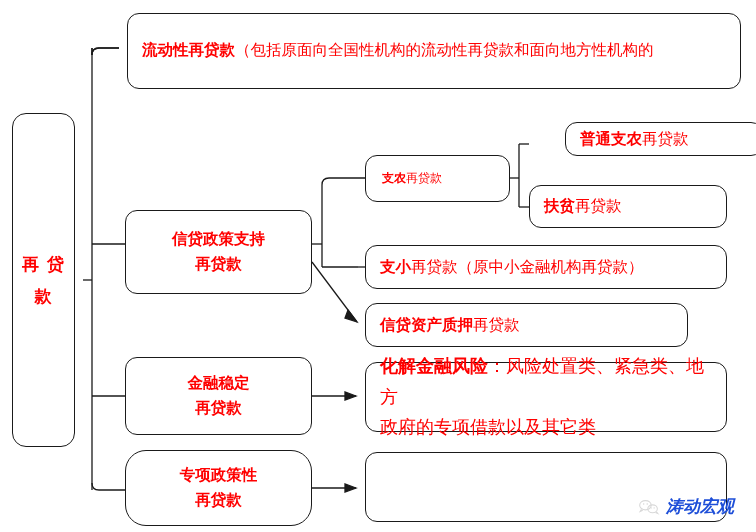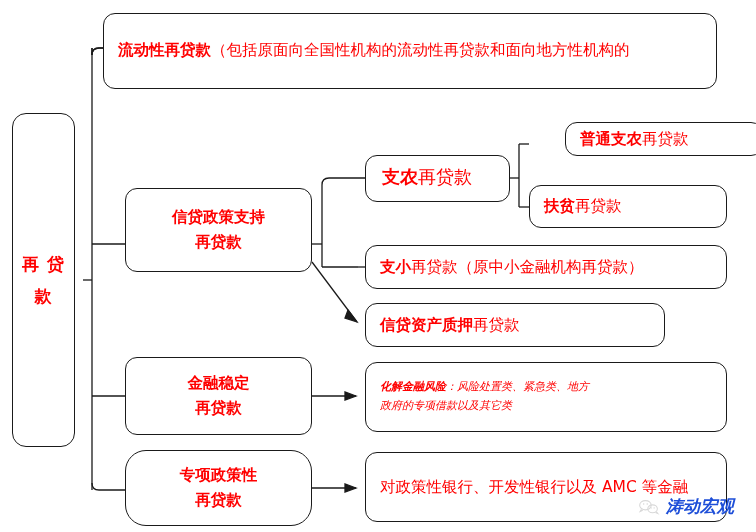--- a/index.html
+++ b/index.html
@@ -9,40 +9,40 @@
   .node{position:absolute;box-sizing:border-box;border:1.3px solid #1a1a1a;border-radius:12px;
         background:#fff;color:#ff0000;display:flex;align-items:center;z-index:2;}
   .node .txt{width:100%;padding:0 10px;line-height:1.45;}
   .bold{font-weight:bold;}
   
   #root-node{left:12px;top:113px;width:63px;height:334px;border-radius:14px;
              justify-content:center;}
   #root-node .txt{text-align:center;font-weight:bold;font-size:17px;line-height:1.9;
                   letter-spacing:1px;padding:0;}
   
-  #n-liquidity{left:103px;top:13px;width:614px;height:76px;}
+  #n-liquidity{left:127px;top:13px;width:614px;height:76px;}
   #n-liquidity .txt{font-size:15.5px;text-align:left;padding:0 14px;line-height:1.75;}
   
-  #n-credit{left:125px;top:188px;width:187px;height:84px;justify-content:center;}
+  #n-credit{left:125px;top:210px;width:187px;height:84px;justify-content:center;}
   #n-stability{left:125px;top:357px;width:187px;height:78px;justify-content:flex-end;}
   #n-special{left:125px;top:450px;width:187px;height:76px;justify-content:center;border-radius:21px;}
   #n-credit .txt,#n-stability .txt,#n-special .txt{
         text-align:center;font-weight:bold;font-size:15.5px;line-height:1.6;}
   
   #n-agri{left:365px;top:155px;width:145px;height:47px;}
-  #n-agri .txt{font-size:18px;padding-left:16px;font-family:Liberation Mono, monospace;}
+  #n-agri .txt{font-size:12px;padding-left:16px;}
   #n-agri-normal{left:529px;top:122px;width:198px;height:34px;margin-left:36px;}
   #n-agri-poverty{left:529px;top:185px;width:198px;height:43px;}
   #n-agri-normal .txt,#n-agri-poverty .txt{font-size:15.5px;padding-left:14px;}
   #n-small{left:365px;top:245px;width:362px;height:44px;}
   #n-small .txt{font-size:15.5px;padding-left:14px;}
-  #n-pledge{left:365px;top:303px;width:300px;height:44px;}
+  #n-pledge{left:365px;top:303px;width:323px;height:44px;}
   #n-pledge .txt{font-size:15.5px;padding-left:14px;}
   #n-risk{left:365px;top:362px;width:362px;height:70px;}
-  #n-risk .txt{font-size:11px;padding-left:14px;line-height:1.7;font-style:italic;}
+  #n-risk .txt{font-size:18px;padding-left:14px;line-height:1.7;}
   #n-policybank{left:365px;top:452px;width:362px;height:70px;}
   #n-policybank .txt{font-size:15.5px;padding-left:14px;line-height:1.7;}
   .wm{position:absolute;right:22px;bottom:14px;display:flex;align-items:center;gap:6px;
       color:#1d4ed8;font-size:17px;font-style:italic;font-weight:bold;z-index:3;}
   .wm .glyph{display:inline-block;width:22px;height:16px;}
 </style>
 </head>
 <body>
 
 <div id="canvas">
@@ -149,21 +149,21 @@
 
   <div class="node" id="n-risk">
     <div class="txt">
       <span class="bold">化解金融风险</span><span>：风险处置类、紧急类、地方</span><br>
       <span>政府的专项借款以及其它类</span>
     </div>
   </div>
 
   <div class="node" id="n-policybank">
     <div class="txt">
-      <span>对政策性银行、开发性银行以及 AMC 等金融</span><br>
+      <br>
     </div>
   </div>
 
   <div class="wm">
     <span class="glyph">
       <svg viewBox="0 0 24 18" width="22" height="16">
         <ellipse cx="8" cy="7" rx="6.5" ry="5.2" fill="none" stroke="#d8d8d8" stroke-width="1.2"></ellipse>
         <circle cx="6" cy="5.6" r="0.9" fill="#d8d8d8"></circle>
         <circle cx="10" cy="5.6" r="0.9" fill="#d8d8d8"></circle>
         <path d="M3.5,11.5 L2,14 L5,12.6" fill="none" stroke="#d8d8d8" stroke-width="1.2"></path>

